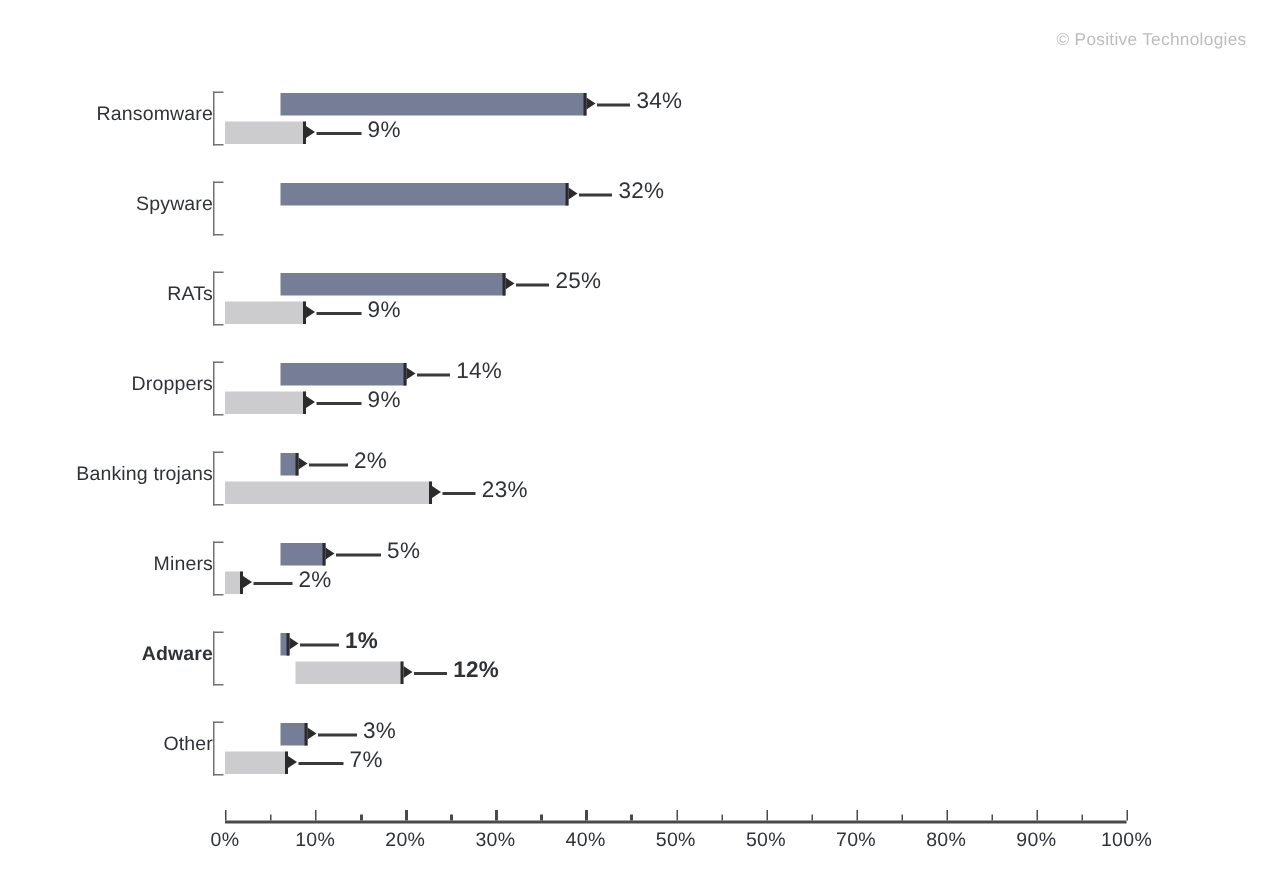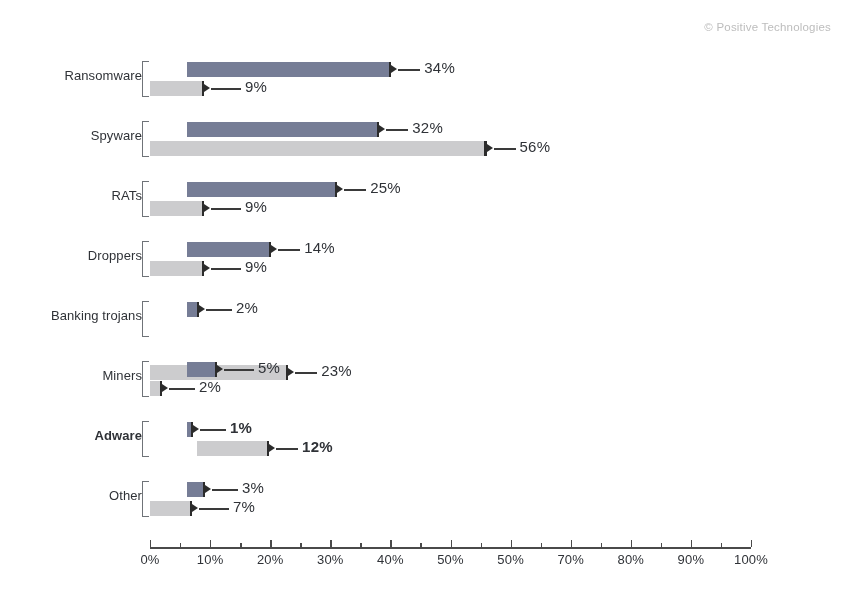--- a/index.html
+++ b/index.html
@@ -195,29 +195,20 @@
         <div class="bracket"></div>
         <div class="barline top" style="width: 601px;">
           <div class="bar dark" style="width: 192.32px;"></div>
           <div class="marker" style="left: 189.92px;">
             <div class="stem"></div>
             <div class="tri"></div>
           </div>
           <div class="leader" style="left: 199.32px; width: 22px;"></div>
           <div class="value" style="left: 225.32px;">32%</div>
         </div>
-        <div class="barline bot" style="width: 601px;">
-          <div class="bar light" style="width: 336.56px;"></div>
-          <div class="marker" style="left: 334.16px;">
-            <div class="stem"></div>
-            <div class="tri"></div>
-          </div>
-          <div class="leader" style="left: 343.56px; width: 22px;"></div>
-          <div class="value" style="left: 369.56px;">56%</div>
-        </div>
       </div>
       <div class="row" style="top: 176px;">
         <div class="cat-label">RATs</div>
         <div class="bracket"></div>
         <div class="barline top" style="width: 601px; padding-left: 31px;">
           <div class="bar dark" style="width: 150.25px;"></div>
           <div class="marker" style="left: 147.85px;">
             <div class="stem"></div>
             <div class="tri"></div>
           </div>
@@ -261,21 +252,21 @@
         <div class="bracket"></div>
         <div class="barline top" style="width: 601px;">
           <div class="bar dark" style="width: 12.02px;"></div>
           <div class="marker" style="left: 9.62px;">
             <div class="stem"></div>
             <div class="tri"></div>
           </div>
           <div class="leader" style="left: 19.02px; width: 26px;"></div>
           <div class="value" style="left: 49.02px;">2%</div>
         </div>
-        <div class="barline bot" style="width: 601px; margin-top: 44px;">
+        <div class="barline bot" style="width: 601px;">
           <div class="bar light" style="width: 138.23px;"></div>
           <div class="marker" style="left: 135.83px;">
             <div class="stem"></div>
             <div class="tri"></div>
           </div>
           <div class="leader" style="left: 145.23px; width: 22px;"></div>
           <div class="value" style="left: 171.23px;">23%</div>
         </div>
       </div>
       <div class="row" style="top: 356px;">

